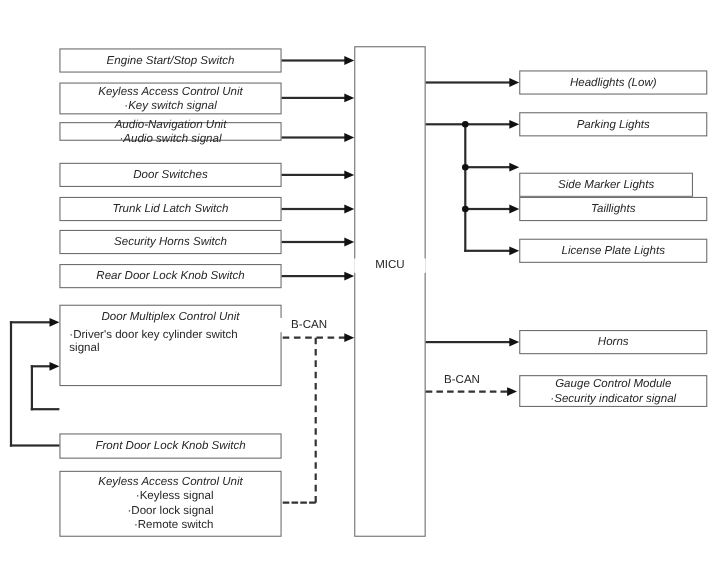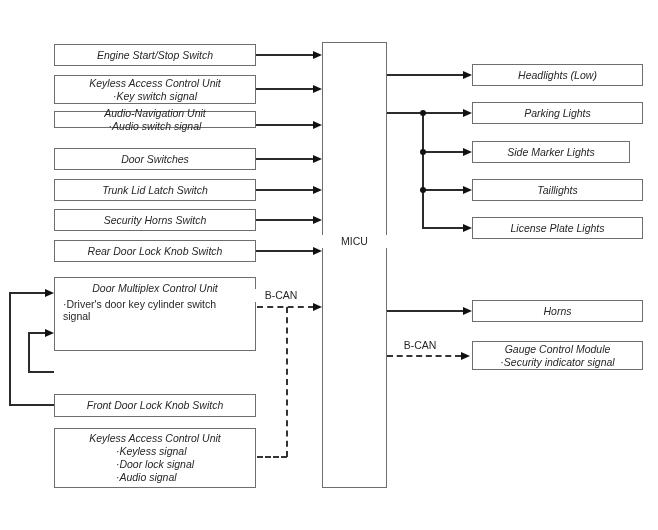--- a/index.html
+++ b/index.html
@@ -8,21 +8,21 @@
     font-family:"Liberation Sans","DejaVu Sans",sans-serif;color:#262626;
   }
   .box{
     position:absolute;border:1px solid #6e6e6e;background:#ffffff;
     display:flex;flex-direction:column;justify-content:center;align-items:center;
     font-size:10.5px;line-height:13px;text-align:center;box-sizing:border-box;
   }
   .box .t{width:100%;font-style:italic;}
   .box.tall{justify-content:flex-start;padding-top:4px;}
   .bl{width:165px;align-self:flex-start;margin-left:8px;text-align:left;line-height:12px;margin-top:3px;}
-  .blc{display:inline-block;text-align:left;line-height:13px;font-style:italic;}
+  .blc{display:inline-block;text-align:right;line-height:13px;}
   .h-line{position:absolute;height:2px;background:#2b2b2b;}
   .v-line{position:absolute;width:2px;background:#2b2b2b;}
   .h-dash{position:absolute;height:0;border-top:2px dashed #333;}
   .v-dash{position:absolute;width:0;border-left:2px dashed #333;}
   .arr{position:absolute;width:0;height:0;
     border-top:4px solid transparent;border-bottom:4px solid transparent;border-left:9px solid #111;}
   .dot{position:absolute;width:6px;height:6px;border-radius:50%;background:#111;}
   .lbl{position:absolute;font-size:10.5px;line-height:13px;color:#262626;text-align:center;background:#fff;}
 </style>
 </head>
@@ -68,34 +68,34 @@
 
   <div class="box" style="left:54px;top:394px;width:202px;height:23px">
     <div class="t">Front Door Lock Knob Switch</div>
   </div>
 
   <div class="box" style="left:54px;top:428px;width:202px;height:60px">
     <div class="t">Keyless Access Control Unit</div>
     <div class="blc">
       <div>·Keyless signal</div>
       <div>·Door lock signal</div>
-      <div>·Audio signal</div>
+      <div>·Remote switch</div>
     </div>
   </div>
 
   <div class="box" style="left:322px;top:42px;width:65px;height:446px"></div>
   <div class="lbl" style="left:322px;top:235px;width:65px">MICU</div>
 
   <div class="box" style="left:472px;top:64px;width:171px;height:22px">
     <div class="t">Headlights (Low)</div>
   </div>
   <div class="box" style="left:472px;top:102px;width:171px;height:22px">
     <div class="t">Parking Lights</div>
   </div>
-  <div class="box" style="left:472px;top:141px;width:158px;height:22px">
+  <div class="box" style="left:472px;top:157px;width:158px;height:22px">
     <div class="t">Side Marker Lights</div>
   </div>
   <div class="box" style="left:472px;top:179px;width:171px;height:22px">
     <div class="t">Taillights</div>
   </div>
   <div class="box" style="left:472px;top:217px;width:171px;height:22px">
     <div class="t">License Plate Lights</div>
   </div>
   <div class="box" style="left:472px;top:300px;width:171px;height:22px">
     <div class="t">Horns</div>

